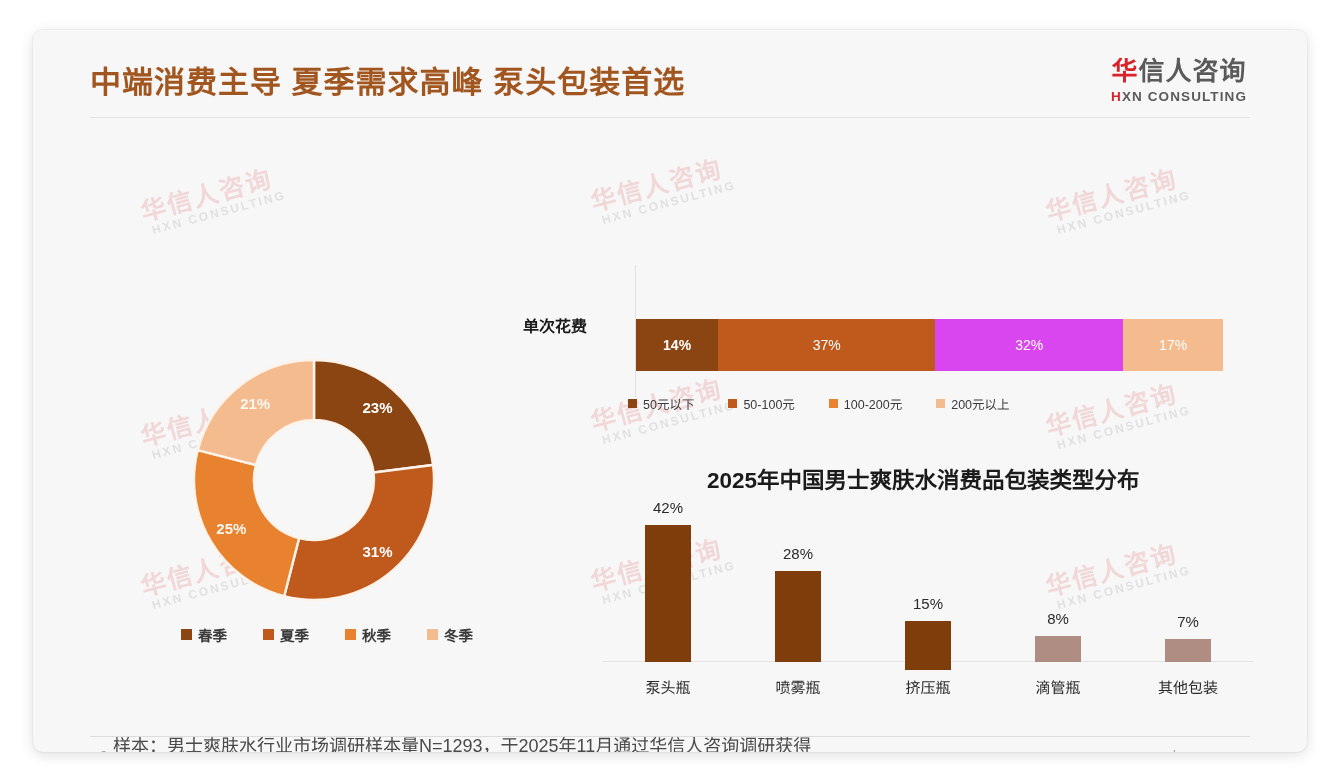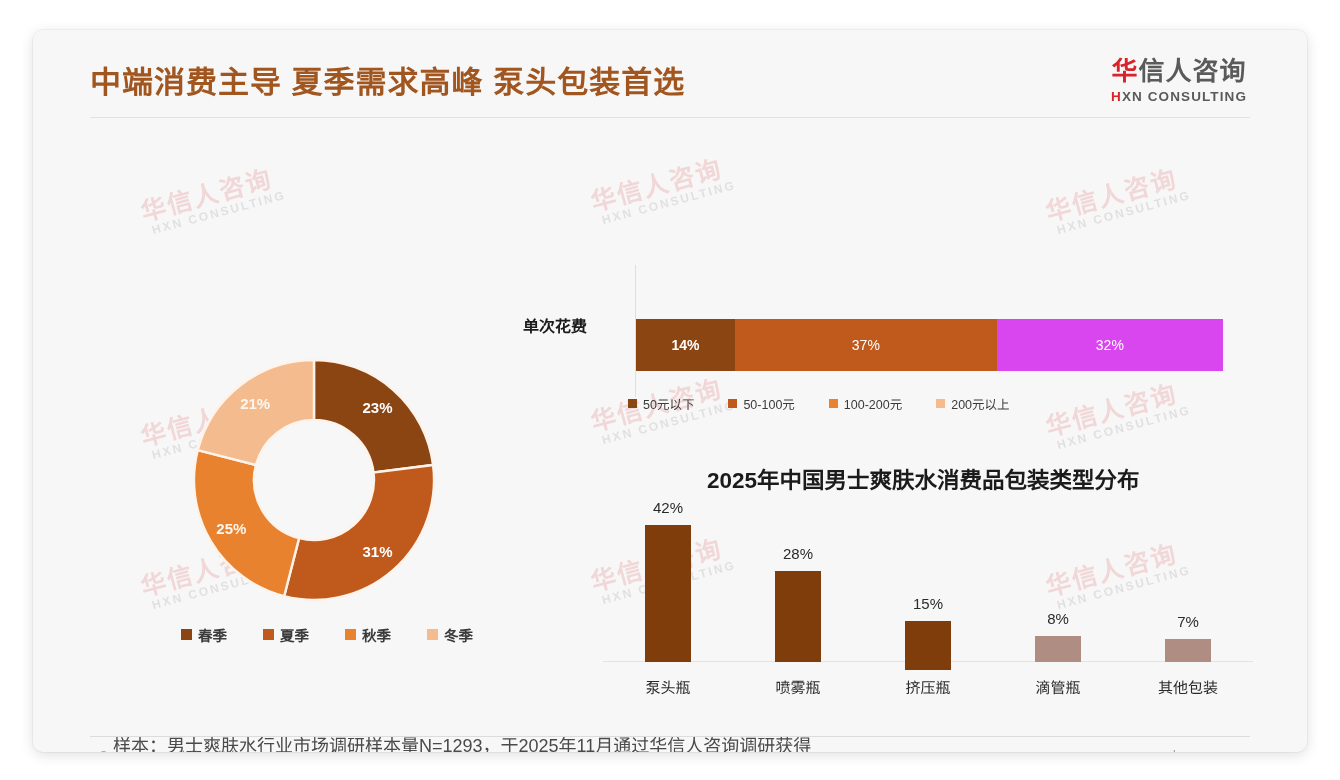--- a/index.html
+++ b/index.html
@@ -241,20 +241,21 @@
       </div>
     </div>
 
   <div id="stack-wrap">
     <div id="stack-axis"></div>
     <div id="stack-cat">单次花费</div>
     <div id="stack-bar">
         <div class="stack-seg first" style="flex: 14 0 0px; background: rgb(138, 69, 19);">14%</div>
         <div class="stack-seg" style="flex: 37 0 0px; background: rgb(192, 90, 28);">37%</div>
         <div class="stack-seg" style="flex: 32 0 0px; background: #d946ef;">32%</div>
+        <div class="stack-seg" style="flex: 17 0 0px; background: rgb(244, 187, 142);">17%</div>
       </div>
   </div>
   <div class="legend" id="stack-legend">
       <div class="legend-item">
         <span class="legend-sw" style="background: rgb(138, 69, 19);"></span>
         <span class="legend-txt">50元以下</span>
       </div>
       <div class="legend-item">
         <span class="legend-sw" style="background: rgb(192, 90, 28);"></span>
         <span class="legend-txt">50-100元</span>

